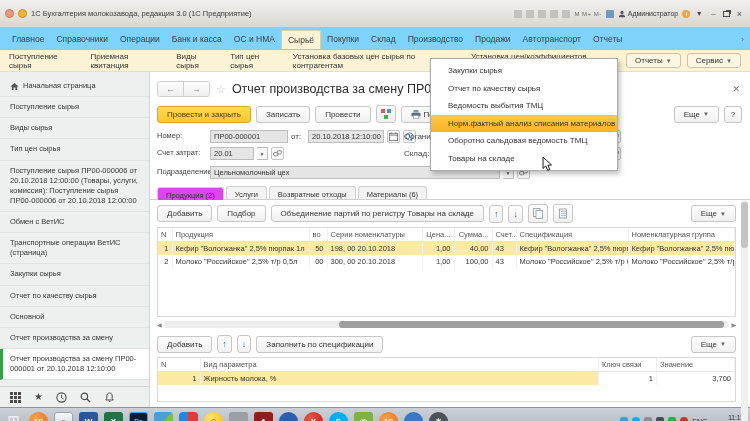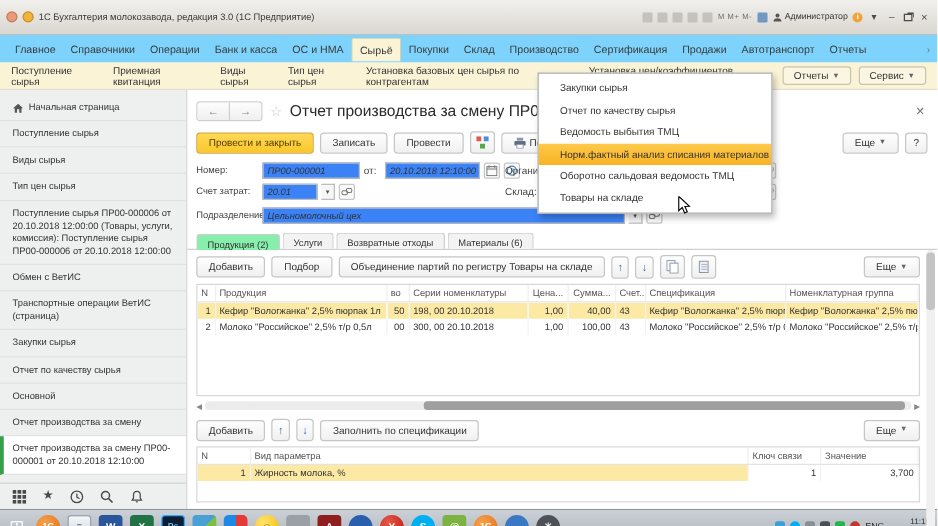--- a/index.html
+++ b/index.html
@@ -64,35 +64,35 @@
     padding:3px 9px; font-size:8px; color:#333; display:inline-flex; align-items:center; gap:3px; white-space:nowrap; }
   .btn.primary { background:linear-gradient(#ffd957,#fbc62c); border-color:#d9a72a; font-weight:normal; color:#4d3a00; }
   .btn.sq { padding:3px 4px; }
   .tb-spacer { margin-left:auto; display:flex; gap:5px; }
 
   
   .frow { display:flex; align-items:center; gap:3px; padding:2px 8px 2px 7px; position:relative; height:17px; }
   .frow.tall { height:21px; }
   .lbl { color:#444; white-space:nowrap; }
   .lblcol { width:50px; flex:none; line-height:1.1; font-size:7.5px; }
-  .input { border:1px solid #bdbdbd; background:#3b82f6; height:13px; display:flex; align-items:center;
-    padding:0 3px; font-size:7.5px; white-space:nowrap; overflow:hidden;font-style:italic; }
+  .input { border:1px solid #bdbdbd; background:#e5e5e5; height:13px; display:flex; align-items:center;
+    padding:0 3px; font-size:7.5px; white-space:nowrap; overflow:hidden; }
   .combo-arrow { border:1px solid #bdbdbd; border-left:none; width:11px; height:13px; display:flex;
     align-items:center; justify-content:center; font-size:5px; color:#555; background:#f6f6f6; }
   .tool13 { width:13px; height:13px; border:1px solid #c6c6c6; border-radius:2px; background:#fafafa;
     display:flex; align-items:center; justify-content:center; color:#666; }
   .rlabel { position:absolute; left:254px; top:4px; }
   .rgroup { position:absolute; left:286px; top:2px; width:185px; display:flex; }
   .rgroup .input { flex:1; }
 
   
   .tabs { display:flex; gap:2px; padding:3px 8px 0 7px; border-bottom:1px solid #cfcfcf; height:17px; }
   .tab { border:1px solid #cfcfcf; border-bottom:none; border-radius:3px 3px 0 0; padding:3px 8px 2px;
     background:#f3f3f3; white-space:nowrap; font-size:7.5px; }
-  .tab.active { background:#86efac; position:relative; top:1px; }
+  .tab.active { background:#d946ef; position:relative; top:1px; }
 
   
   .tbl-bar { display:flex; align-items:center; gap:5px; padding:4px 14px 4px 7px; }
   .arrowbtn { color:#2f6fb5; font-weight:bold; font-size:9px; }
   .pagesvg { width:10px; height:11px; color:#7a8aa0; }
 
   
   .gridwrap { margin:0 14px 0 7px; border:1px solid #d9d9d9; overflow:hidden; background:#fff; }
   .gridwrap.products { height:90px; }
   .gridwrap.params { height:45px; }
@@ -180,21 +180,20 @@
 <div class="menubar">
   <span class="menu-item">Главное</span>
   <span class="menu-item">Справочники</span>
   <span class="menu-item">Операции</span>
   <span class="menu-item">Банк и касса</span>
   <span class="menu-item">ОС и НМА</span>
   <span class="menu-item active">Сырьё</span>
   <span class="menu-item">Покупки</span>
   <span class="menu-item">Склад</span>
   <span class="menu-item">Производство</span>
-  <span class="menu-item">Сертификация</span>
   <span class="menu-item">Продажи</span>
   <span class="menu-item">Автотранспорт</span>
   <span class="menu-item">Отчеты</span>
   <span class="menu-more">›</span>
 </div>
 
 <div class="submenu">
   <span>Поступление сырья</span>
   <span>Приемная квитанция</span>
   <span>Виды сырья</span>

